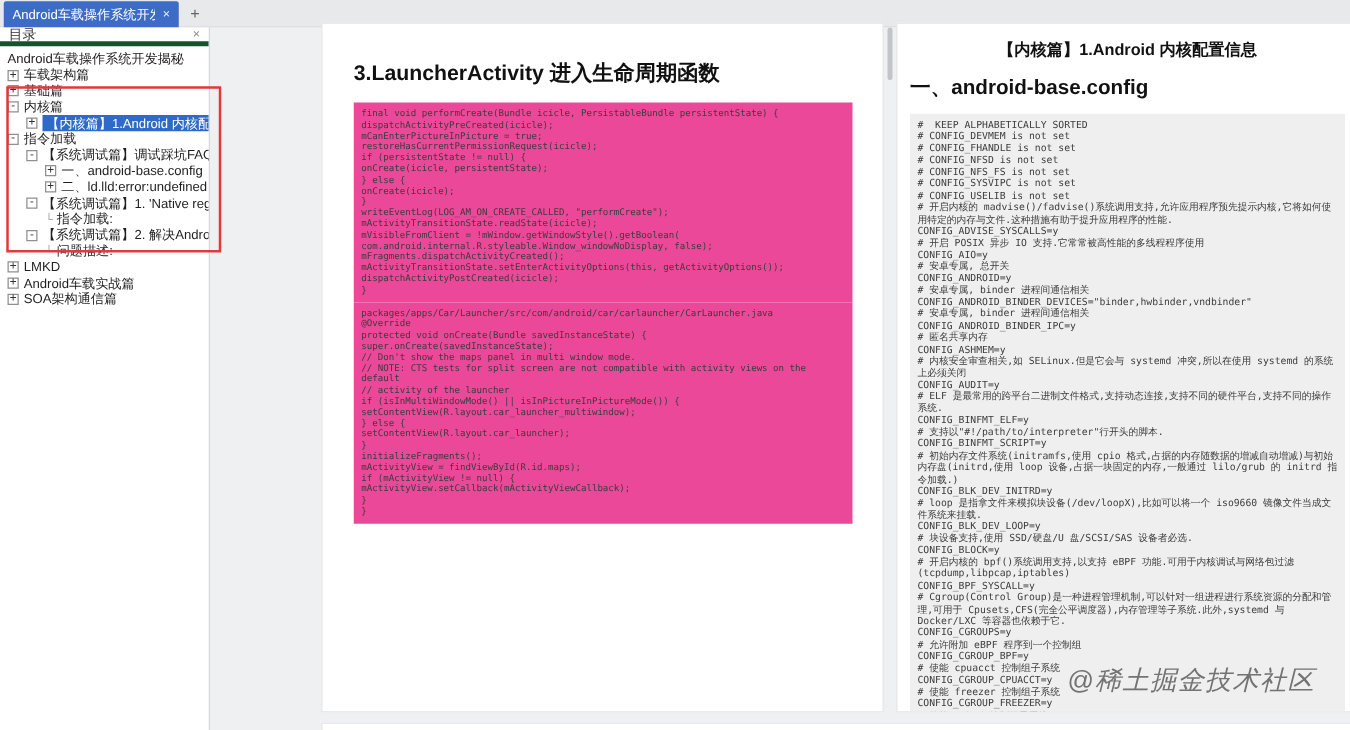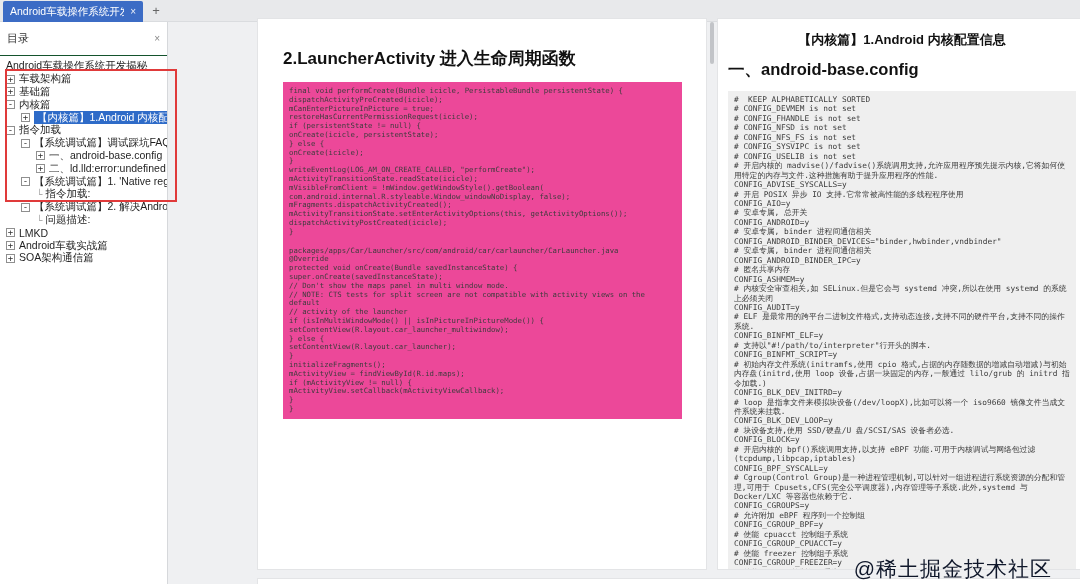--- a/index.html
+++ b/index.html
@@ -14,22 +14,22 @@
          background:#3c6cc5; color:#fff; font-size:10.5px; display:flex;
          align-items:center; gap:6px; border-radius:2px 2px 0 0; max-width:140px; }
   .tab .title { white-space:nowrap; overflow:hidden; }
   .tab .close { font-size:10px; opacity:.9; flex:none; }
   .newtab { position:absolute; left:148px; top:3px; width:16px; height:16px;
             color:#666; font-size:13px; text-align:center; line-height:15px; }
 
   
   .sidebar { position:absolute; left:0; top:22px; width:168px; height:562px;
              background:#fff; border-right:1px solid #d6d8db; overflow:hidden; }
-  .side-head { height:34px; display:flex; align-items:center; padding:0 7px;
-               font-size:11px; color:#333; border-bottom:1px solid #14532d; }
+  .side-head { height:15px; display:flex; align-items:center; padding:0 7px;
+               font-size:11px; color:#333; border-bottom:4px solid #14532d; }
   .side-head .sp { flex:1; }
   .side-head .x { color:#888; font-size:10px; }
   .toc { padding-top:4px; }
   .toc-row { height:12.8px; display:flex; align-items:center; font-size:10.5px;
              color:#1f1f1f; white-space:nowrap; overflow:hidden; }
   .toggle { width:9px; height:9px; border:1px solid #8f8f8f; background:#fff;
             color:#333; font-size:9px; line-height:7px; text-align:center;
             display:inline-block; margin-right:4px; flex:none;
             font-family:"DejaVu Sans Mono", monospace; }
   .leafmark { color:#999; font-size:9px; margin-right:3px; flex:none; }
@@ -61,22 +61,22 @@
   .h2 { font-size:16.5px; font-weight:bold; color:#111; margin:0 0 10px 0; }
   .intro { font-size:11px; color:#2c2c2c; margin:0 0 7px 0; }
   .config { background:#efefef; color:#3c3c3c; padding:4px 6px;
             font-family:"DejaVu Sans Mono", monospace; font-size:7.8px;
             line-height:9.45px; white-space:pre-wrap; word-break:break-word; }
 
   
   .scroll-thumb { position:absolute; left:541px; top:0px; width:4px; height:42px;
                   background:#c2c4c8; border-radius:2px; }
 
-  .watermark { position:absolute; right:28px; bottom:1px; font-size:21px;
-               color:#0f172a; letter-spacing:1px; z-index:40; }
+  .watermark { position:absolute; right:28px; bottom:26px; font-size:21px;
+               color:#737373; letter-spacing:1px; z-index:40;font-style:italic; }
 </style>
 </head>
 <body>
 
 <div class="app">
 
   <div class="tabbar">
     <div class="tab">
       <span class="title">Android车载操作系统开发揭秘</span>
       <span class="close">×</span>
@@ -155,21 +155,21 @@
           <span class="toc-label">SOA架构通信篇</span>
         </div>
       </div>
   </div>
 
   <div class="red-rect"></div>
 
   <div class="docarea">
 
     <div class="page page1">
-      <div class="h1">2.LauncherActivity 进入生命周期函数</div>
+      <div class="h1">3.LauncherActivity 进入生命周期函数</div>
       <div class="codeblock">final void performCreate(Bundle icicle, PersistableBundle persistentState) {
 dispatchActivityPreCreated(icicle);
 mCanEnterPictureInPicture = true;
 restoreHasCurrentPermissionRequest(icicle);
 if (persistentState != null) {
 onCreate(icicle, persistentState);
 } else {
 onCreate(icicle);
 }
 writeEventLog(LOG_AM_ON_CREATE_CALLED, "performCreate");

